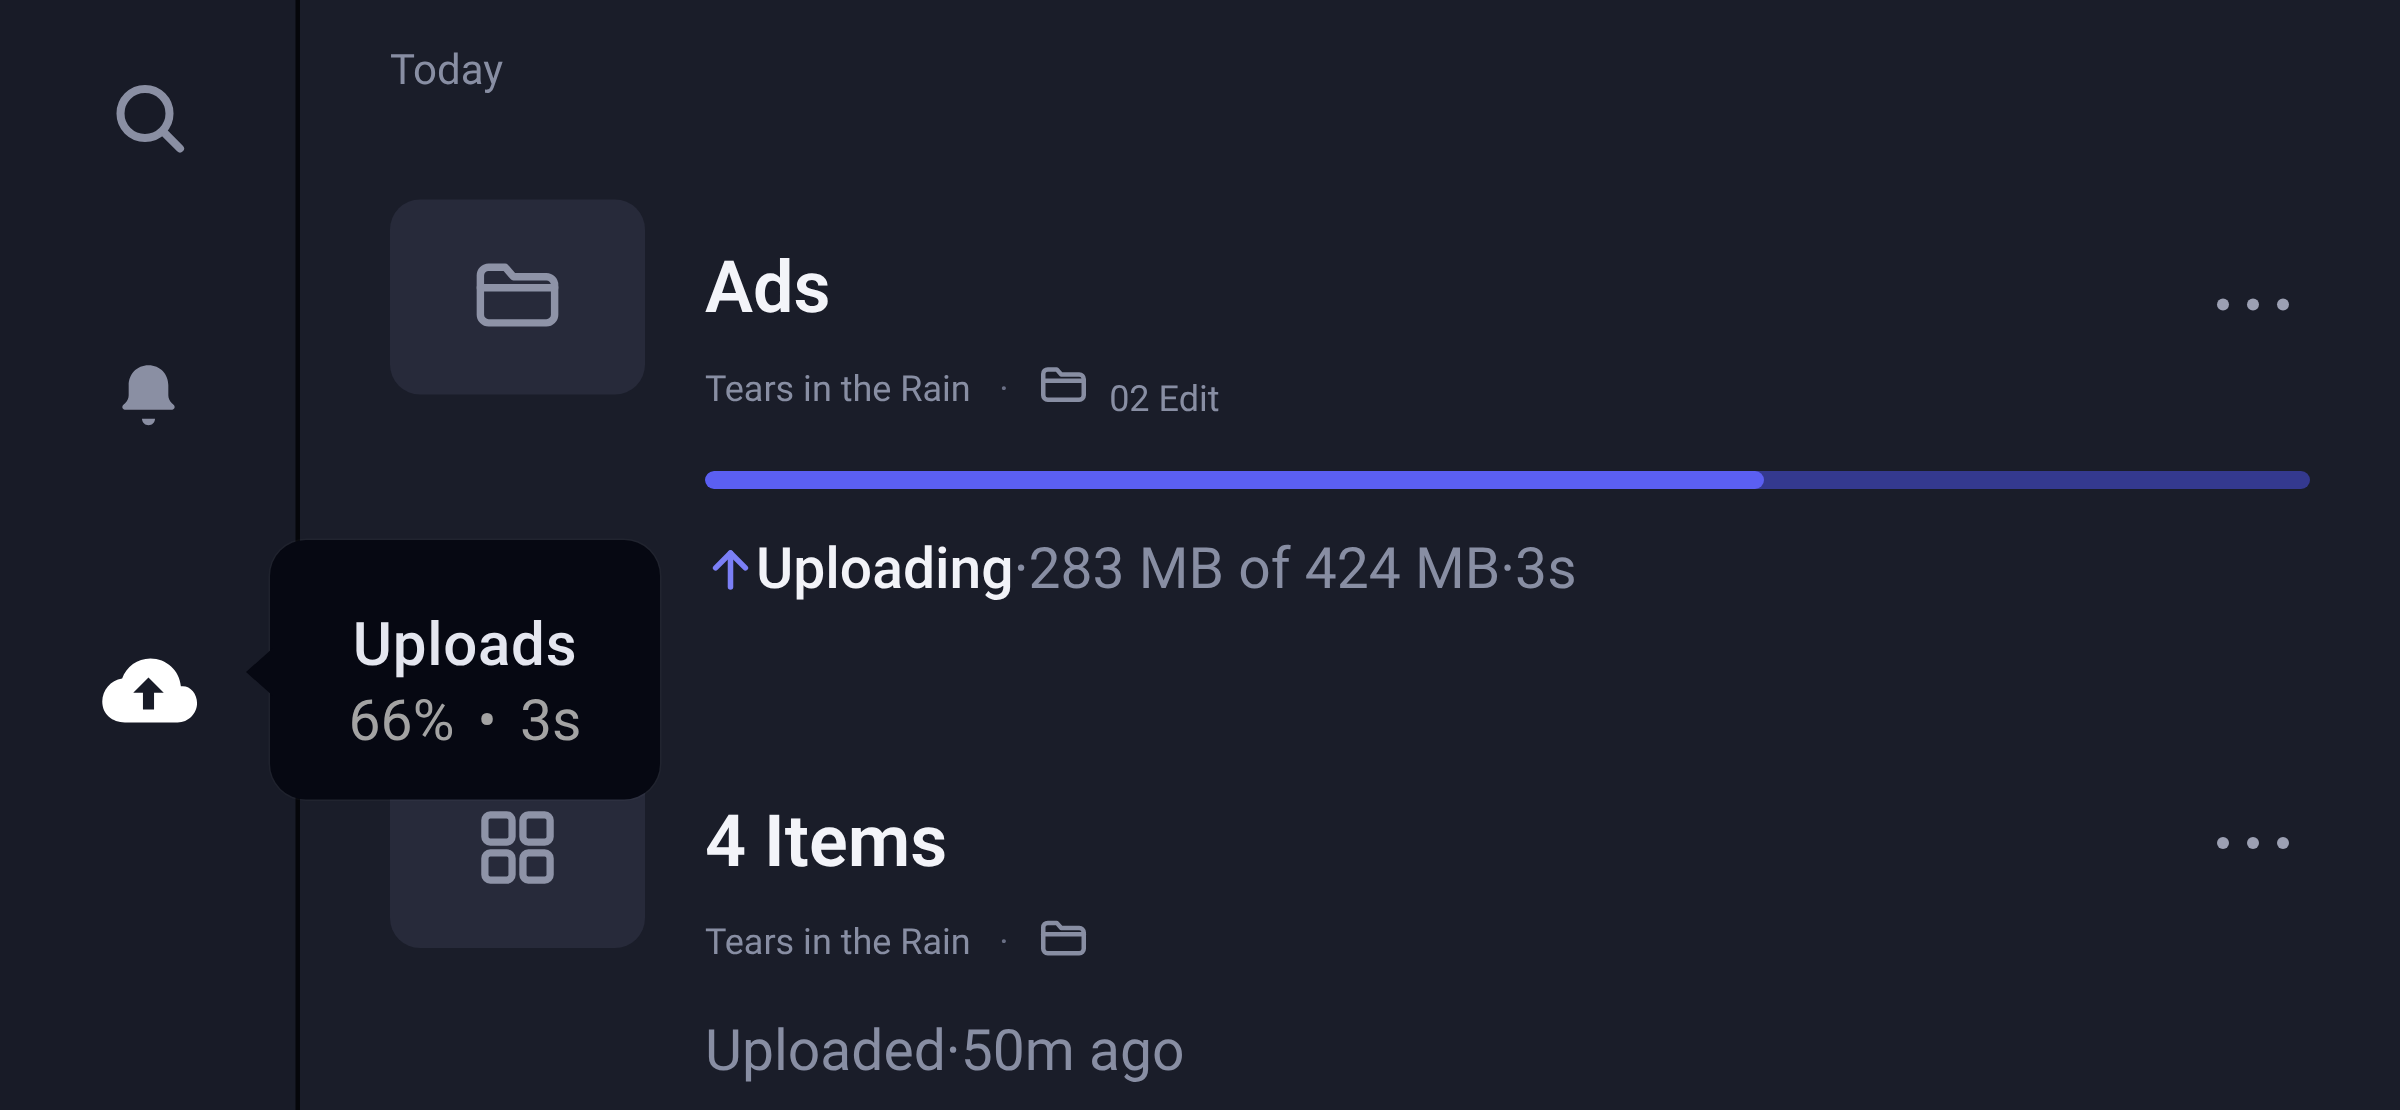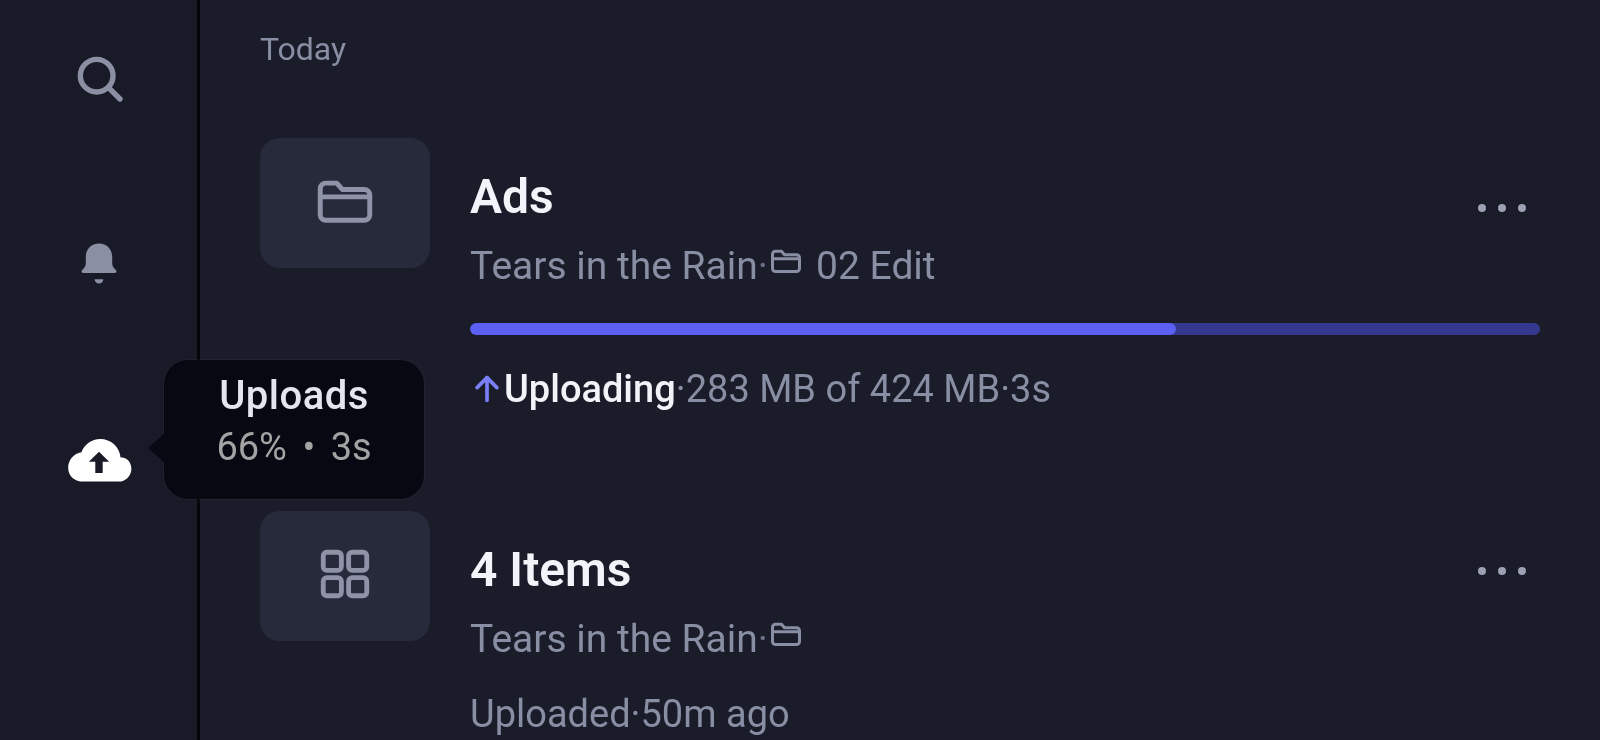--- a/index.html
+++ b/index.html
@@ -36,26 +36,26 @@
     color: #8a8fa3;
     margin-bottom: 110px;
     cursor: pointer;
     border-radius: 12px;
   }
   .side-btn svg { display: block; }
   .side-btn.uploads { color: #ffffff; margin-bottom: 0; margin-top: 10px; }
   
   .tooltip {
     position: absolute;
-    left: 164px;
+    left: 180px;
     top: 360px;
     background: #060812;
     color: #d9dce6;
     border-radius: 24px;
-    padding: 12px 40px 30px 40px;
+    padding: 46px 40px 30px 40px;
     box-shadow: 0 0 0 1px rgba(255,255,255,0.03);
     min-width: 260px;
     text-align: center;
     z-index: 20;
   }
   .tooltip::before {
     content: "";
     position: absolute;
     left: -16px;
     top: 72px;
@@ -76,21 +76,21 @@
   }
   .tooltip-sub .dot { padding: 0 6px; }
 
   
   .main {
     flex: 1;
     padding: 30px 60px 0 60px;
     position: relative;
   }
   .section-label {
-    font-size: 32px;
+    font-size: 28px;
     color: #888ea3;
     margin-bottom: 70px;
     font-weight: 400;
   }
   .row {
     display: flex;
     align-items: flex-start;
     margin-bottom: 100px;
     position: relative;
   }
@@ -112,31 +112,31 @@
     padding-top: 4px;
     margin-top: 26px;
   }
   .row-title {
     font-size: 48px;
     font-weight: 600;
     color: #f3f4f9;
     margin-bottom: 18px;
   }
   .row-path {
-    font-size: 39px;
+    font-size: 24px;
     color: #888ea3;
     display: flex;
     align-items: center;
     flex-wrap: wrap;
-    gap: 0;
+    gap: 19px;
   }
   .row-path .sep { color: #6a6f85; }
   .path-folder {
     display: inline-flex;
-    align-items: center;
+    align-items: flex-end;
     gap: 12px;
   }
   .path-folder svg { flex-shrink: 0; }
   .progress-track {
     margin-top: 34px;
     height: 12px;
     width: 100%;
     background: #34398f;
     border-radius: 8px;
     overflow: hidden;

